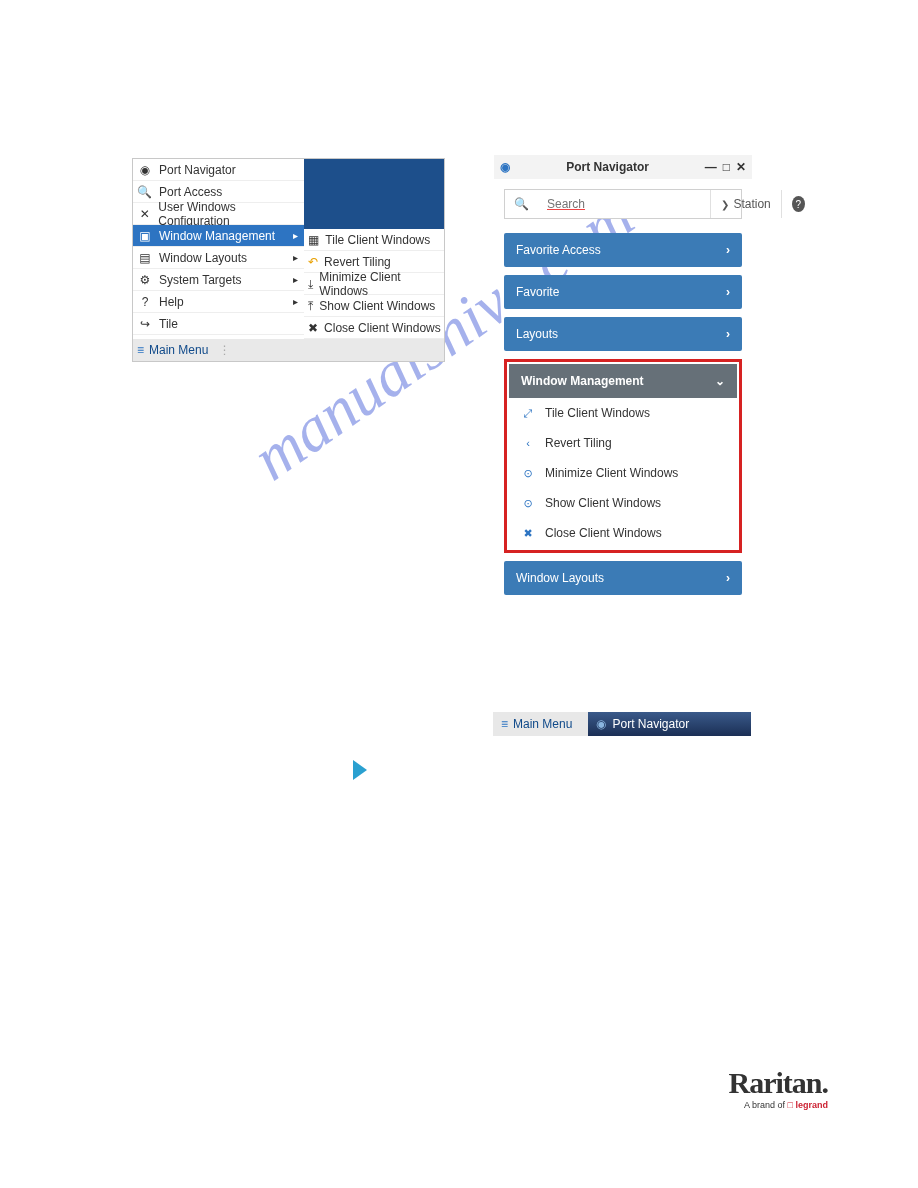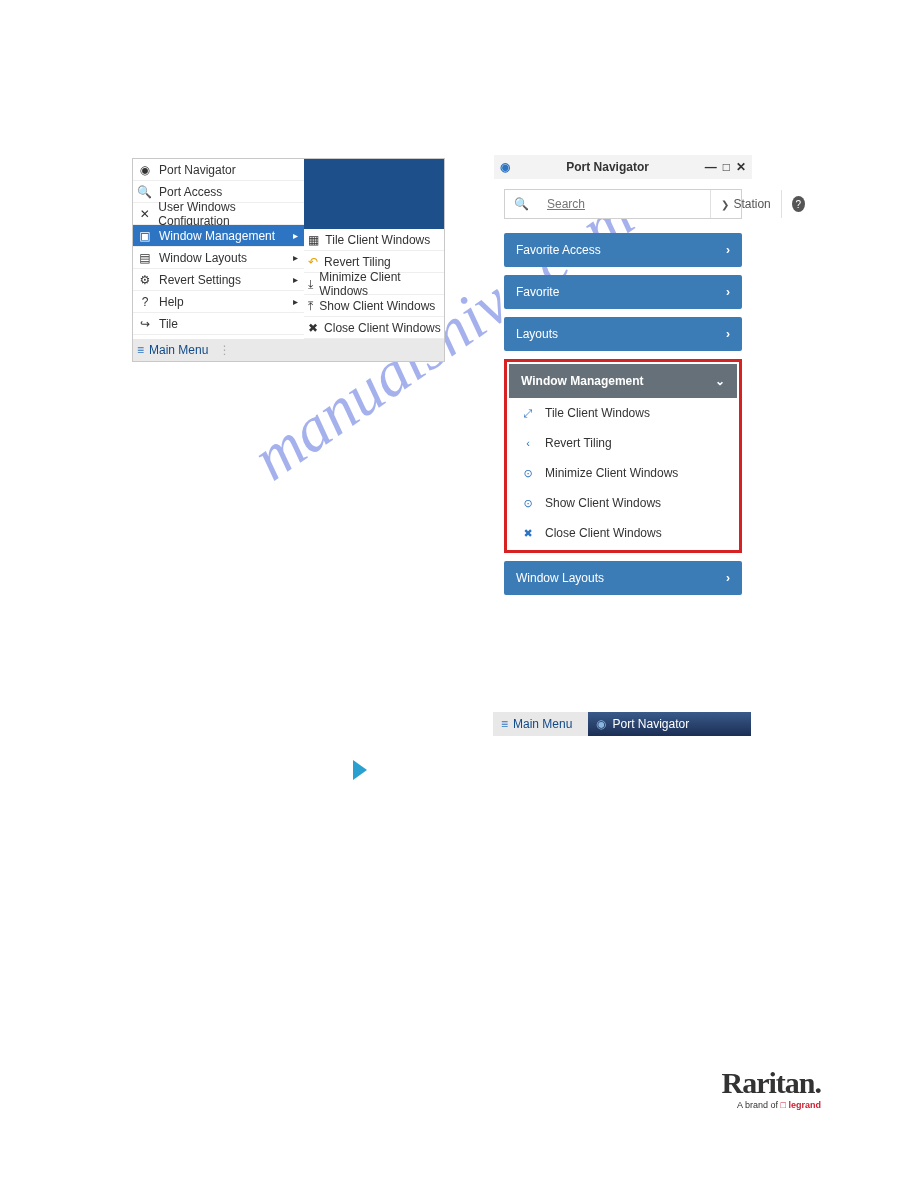--- a/index.html
+++ b/index.html
@@ -194,21 +194,21 @@
     color: #fff;
     display: flex;
     align-items: center;
     padding: 0 8px;
     gap: 6px;
   }
 
   
   .brand {
     position: absolute;
-    right: 97px;
+    right: 90px;
     bottom: 78px;
     text-align: right;
   }
   .brand .name {
     font-family: Georgia, serif;
     font-size: 30px;
     font-weight: bold;
     letter-spacing: -1px;
   }
   .brand .sub {
@@ -244,21 +244,21 @@
         <span>Window Management</span>
         <span class="arrow">▸</span>
       </div>
       <div class="menu-row">
         <span class="icon">▤</span>
         <span>Window Layouts</span>
         <span class="arrow">▸</span>
       </div>
       <div class="menu-row">
         <span class="icon">⚙</span>
-        <span>Revert Settings</span>
+        <span>System Targets</span>
         <span class="arrow">▸</span>
       </div>
       <div class="menu-row">
         <span class="icon">?</span>
         <span>Help</span>
         <span class="arrow">▸</span>
       </div>
       <div class="menu-row">
         <span class="icon">↪</span>
         <span>Tile</span>

